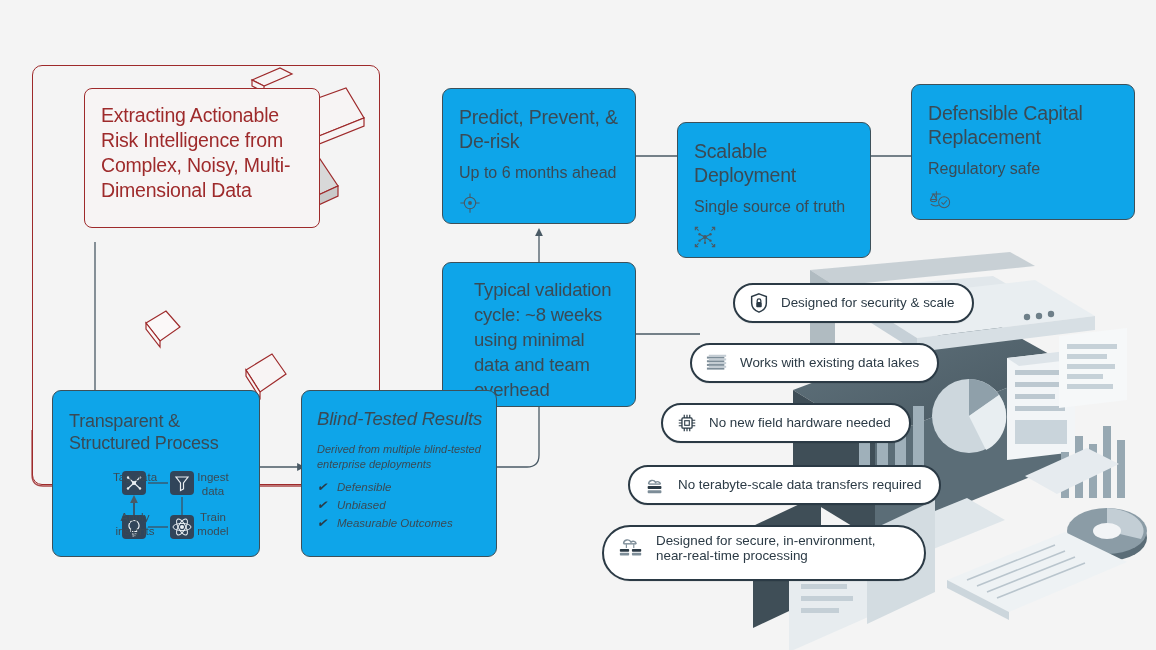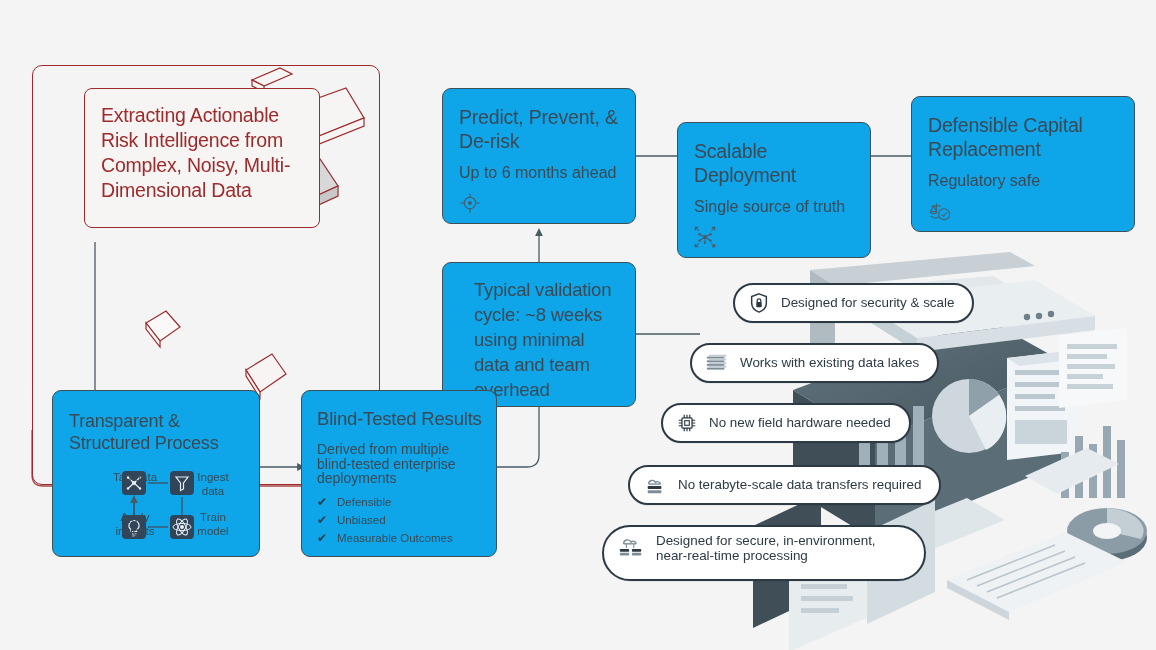--- a/index.html
+++ b/index.html
@@ -69,40 +69,41 @@
   .card .card-sub {
     color: #3a4a55;
     font-size: 16px;
     line-height: 15px;
     margin-top: 12px;
   }
   .card .card-icon { margin-top: 12px; }
 
   #card-predict   { left: 442px; top: 88px;  width: 194px; height: 136px; }
   #card-scalable  { left: 677px; top: 88px;  width: 194px; height: 136px; margin-top: 34px; }
-  #card-capital   { left: 911px; top: 96px;  width: 224px; height: 136px; }
+  #card-capital   { left: 911px; top: 84px;  width: 224px; height: 136px; }
 
   #card-validation {
     left: 442px; top: 262px; width: 194px; height: 145px;
     padding: 14px 15px 0 15px;
   }
   #card-validation .card-title { font-size: 18.5px; line-height: 25px; margin-left: 16px; }
 
   #card-process {
     left: 52px; top: 390px; width: 208px; height: 167px;
     padding: 19px 16px 0 16px;
   }
   #card-process .card-title { font-size: 18px; line-height: 22px; }
 
   #card-blind {
     left: 301px; top: 390px; width: 196px; height: 167px;
     padding: 16px 14px 0 15px;
+    font-style: italic;
   }
   #card-blind .card-title { font-size: 18.5px; line-height: 23px; }
-  #card-blind .card-sub { font-size: 14px; line-height: 14.5px; }
+  #card-blind .card-sub { font-size: 11px; line-height: 14.5px; }
 
   
   .proc-wrap {
     position: relative;
     margin-top: 14px;
     width: 178px; height: 78px;
     display: flex; align-items: center; justify-content: center;
   }
   .proc-label {
     position: absolute;

